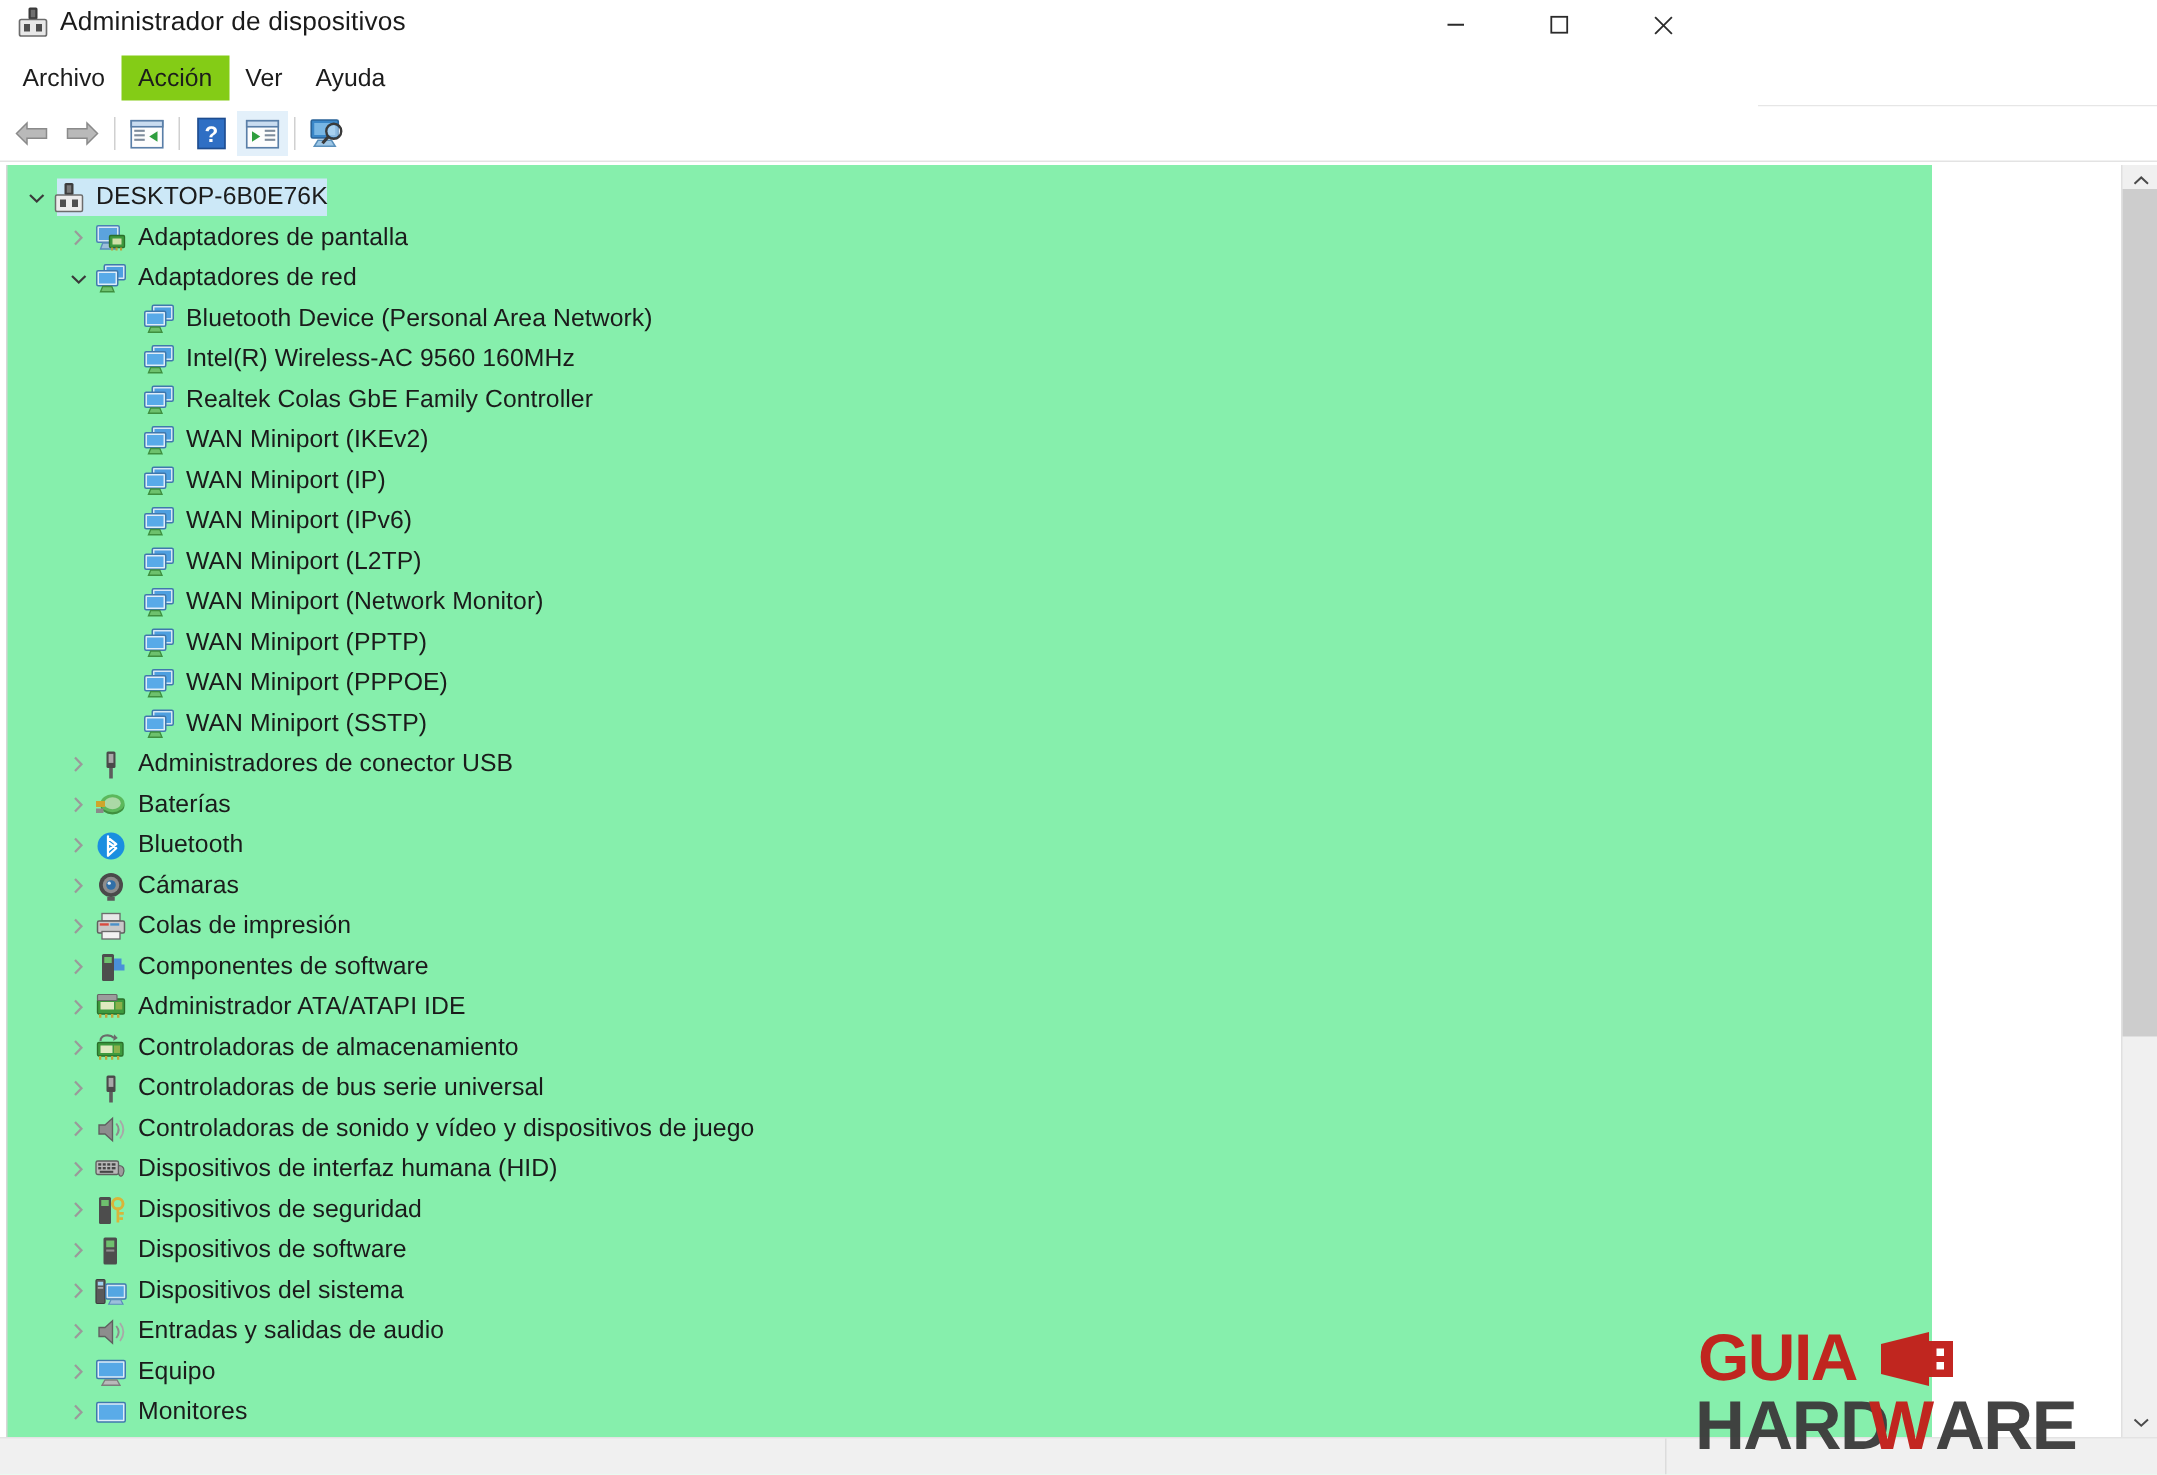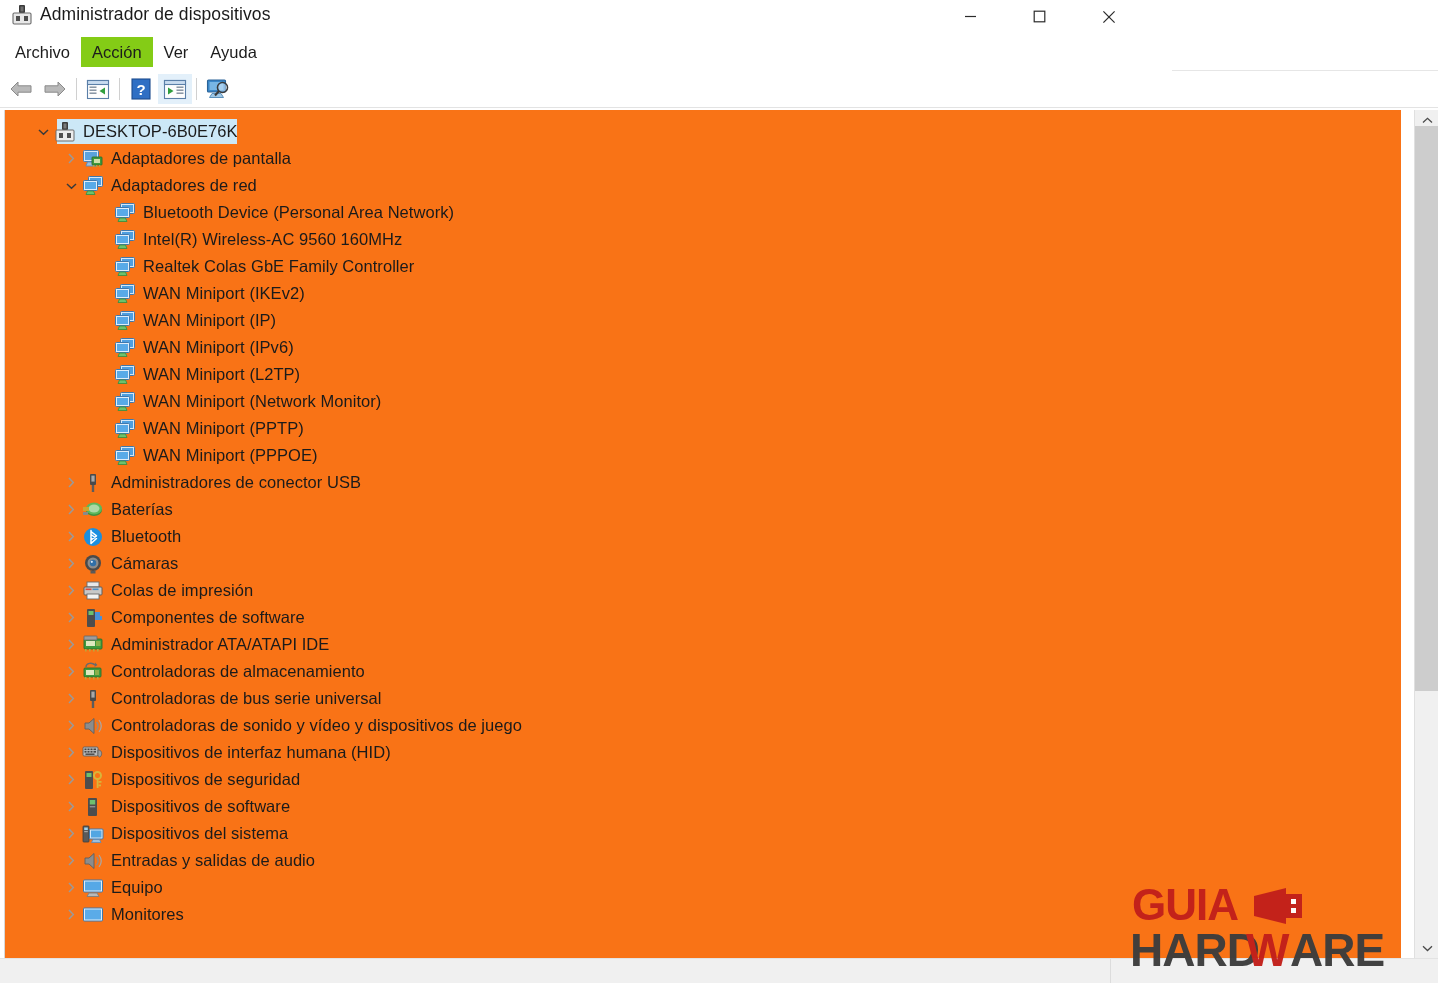--- a/index.html
+++ b/index.html
@@ -101,25 +101,24 @@
   .tb-sep {
     width: 1px; height: 22px;
     background: #d0d0d0;
     margin: 0 4px;
   }
 
   
   .tree-pane {
     position: absolute;
     left: 4px; top: 110px;
-    width: 1397px; height: 848px;
-    background: #f97316;
+    width: 1284px; height: 848px;
+    background: #86efac;
     border-left: 1px solid #d7d7d7;
     overflow: hidden;
-    padding-left: 19px;
   }
   .tree-inner {
     position: relative;
     padding-top: 8px;
   }
   .row {
     position: relative;
     height: 27px;
     display: flex;
     align-items: center;
@@ -511,20 +510,35 @@
                 <rect x="6.5" y="1.5" width="14" height="10" rx="1" fill="#d6e7f5" stroke="#3f78ad" stroke-width="1"></rect>
                 <rect x="8" y="3" width="11" height="7" fill="#4e9fe0"></rect>
                 <rect x="1.5" y="5.5" width="14" height="10" rx="1" fill="#dfedf9" stroke="#3f78ad" stroke-width="1"></rect>
                 <rect x="3" y="7" width="11" height="7" fill="#58aae8"></rect>
                 <path d="M5.5 16 L11.5 16 L13 19.5 L4 19.5 Z" fill="#6dc16d" stroke="#3f8f3f" stroke-width="0.9"></path>
               </svg>
             </span>
             <span class="label">WAN Miniport (PPPOE)</span>
           </div>
         </div>
+        <div class="row lvl2">
+          <div class="content">
+            <span class="spacer"></span>
+            <span class="ico">
+              <svg width="22" height="22" viewBox="0 0 22 22">
+                <rect x="6.5" y="1.5" width="14" height="10" rx="1" fill="#d6e7f5" stroke="#3f78ad" stroke-width="1"></rect>
+                <rect x="8" y="3" width="11" height="7" fill="#4e9fe0"></rect>
+                <rect x="1.5" y="5.5" width="14" height="10" rx="1" fill="#dfedf9" stroke="#3f78ad" stroke-width="1"></rect>
+                <rect x="3" y="7" width="11" height="7" fill="#58aae8"></rect>
+                <path d="M5.5 16 L11.5 16 L13 19.5 L4 19.5 Z" fill="#6dc16d" stroke="#3f8f3f" stroke-width="0.9"></path>
+              </svg>
+            </span>
+            <span class="label">WAN Miniport (SSTP)</span>
+          </div>
+        </div>
         <div class="row lvl1">
           <div class="content">
             <span class="chev">
               <svg width="8" height="11" viewBox="0 0 8 11">
                 <path d="M2 1 L6.3 5.5 L2 10" fill="none" stroke="#9a9a9a" stroke-width="1.5"></path>
               </svg>
             </span>
             <span class="ico">
               <svg width="22" height="22" viewBox="0 0 22 22">
                 <rect x="8" y="2" width="6" height="11" rx="1" fill="#4a4a4a"></rect>

